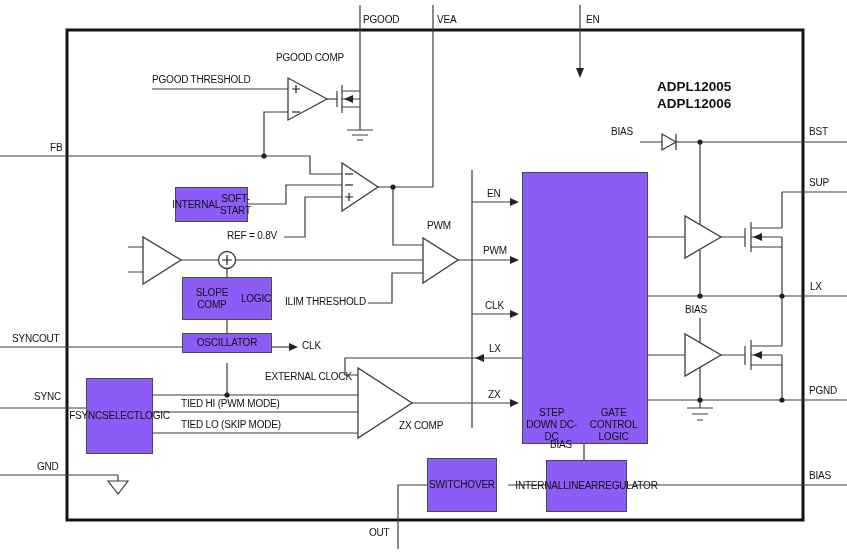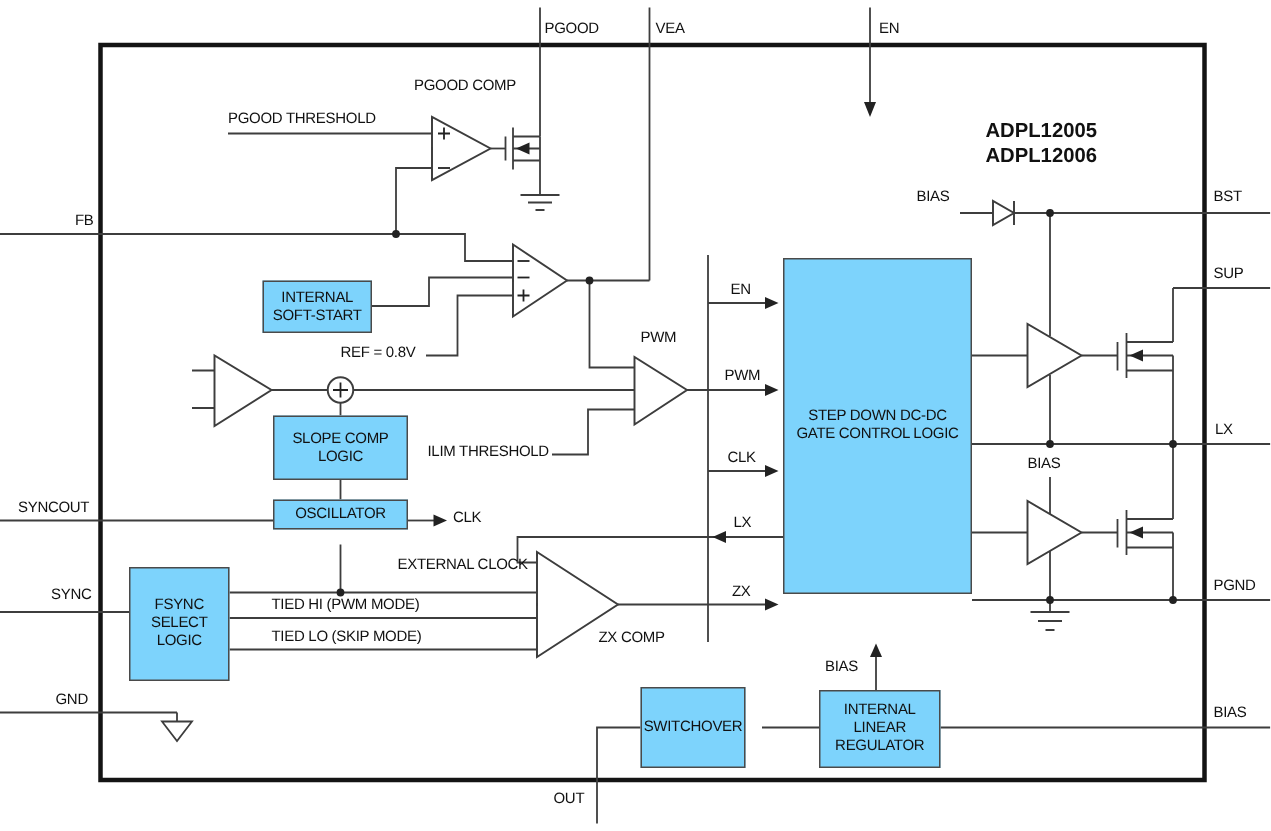--- a/index.html
+++ b/index.html
@@ -1,21 +1,21 @@
 <!DOCTYPE html>
 <html><head>
 <meta charset="utf-8">
 <style>
   html,body{margin:0;padding:0;background:#fff;}
   #stage{position:relative;width:847px;height:554px;background:#ffffff;overflow:hidden;
          font-family:"Liberation Sans", sans-serif;color:#111;}
   svg{position:absolute;left:0;top:0;}
   .lbl{position:absolute;font-size:10px;line-height:11px;white-space:nowrap;letter-spacing:-0.2px;color:#111;}
   .lbl.rt{text-align:right;}
-  .box{position:absolute;border:1.4px solid #4a4a4a;background:#7dd3fc;display:flex;flex-direction:column;
+  .box{position:absolute;border:1.4px solid #4a4a4a;background:#8b5cf6;display:flex;flex-direction:row;
        align-items:center;justify-content:center;text-align:center;font-size:10px;line-height:12px;
        letter-spacing:-0.2px;box-sizing:border-box;}
   .title{position:absolute;font-weight:bold;font-size:13.5px;line-height:17px;letter-spacing:0;}
   .mlx span{display:block;}
 </style>
 </head>
 <body>
 
 <div id="stage">
 
@@ -141,21 +141,21 @@
     <span>LOGIC</span>
   </div>
   <div class="box" style="left:182px;top:333px;width:90px;height:20px;">
     <span>OSCILLATOR</span>
   </div>
   <div class="box mlx" style="left:86px;top:378px;width:67px;height:76px;">
     <span>FSYNC</span>
     <span>SELECT</span>
     <span>LOGIC</span>
   </div>
-  <div class="box mlx" style="left:522px;top:172px;width:126px;height:224px;">
+  <div class="box mlx" style="left:522px;top:172px;width:126px;height:272px;align-items:flex-end;">
     <span>STEP DOWN DC-DC</span>
     <span>GATE CONTROL LOGIC</span>
   </div>
   <div class="box" style="left:427px;top:458px;width:70px;height:54px;">
     <span>SWITCHOVER</span>
   </div>
   <div class="box mlx" style="left:546px;top:460px;width:81px;height:52px;">
     <span>INTERNAL</span>
     <span>LINEAR</span>
     <span>REGULATOR</span>

